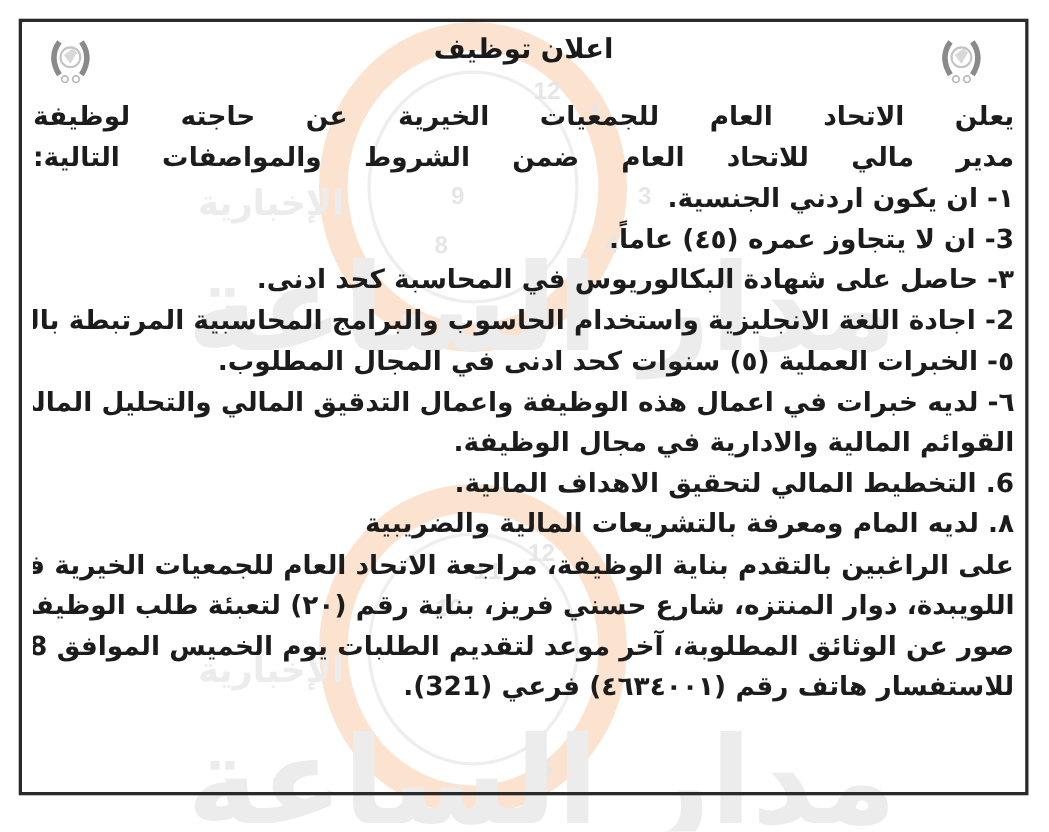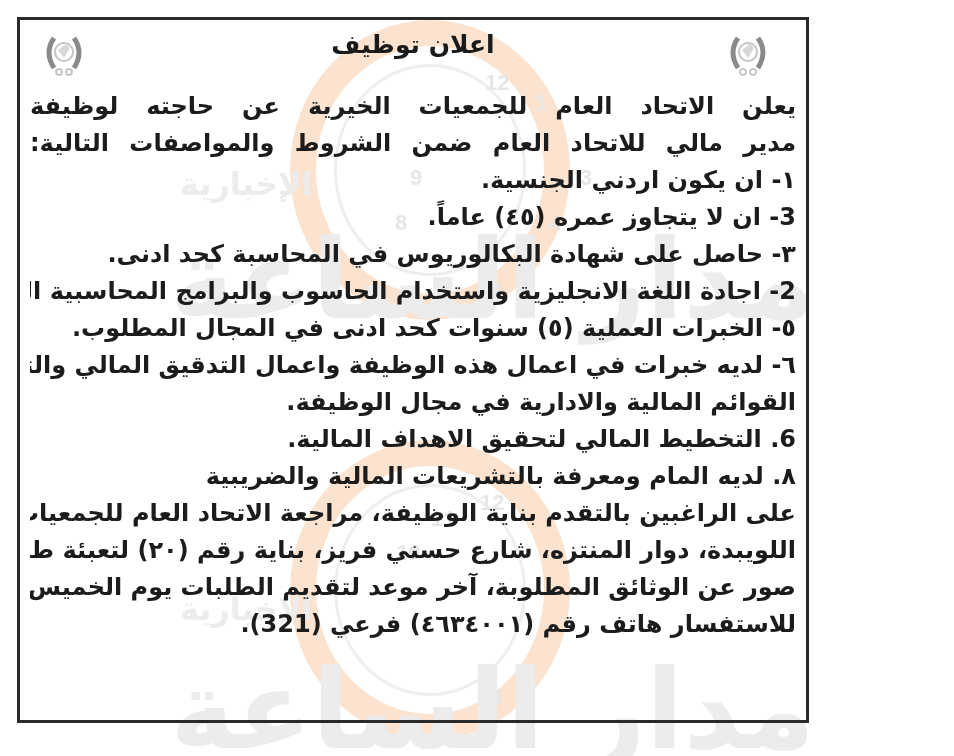--- a/index.html
+++ b/index.html
@@ -12,21 +12,21 @@
       position: absolute; border-radius: 50%;
       border: 26px solid #fbe3cf; box-sizing: border-box;
     }
     .wm-clock .inner {
       position: absolute; inset: 18px; border-radius: 50%;
       border: 3px solid #eeeeee;
     }
     .wm-num { position: absolute; color: #e6e6e6; font-size: 22px; font-weight: bold; font-family: "Liberation Sans", sans-serif; }
     .wm-word { position: absolute; color: #ececec; font-weight: bold; font-family: "DejaVu Sans", sans-serif; direction: rtl; }
     .ad-frame {
-      position: absolute; left: 17px; top: 17px; width: 792px; height: 706px;
+      position: absolute; left: 17px; top: 17px; width: 918px; height: 706px;
       box-sizing: border-box; border: 3px solid #2a2a2a; z-index: 1;
       direction: rtl;
     }
     .header { position: relative; height: 68px; }
     .title {
       position: absolute; left: 0; right: 0; top: 10px; text-align: center;
       font-size: 25px; font-weight: bold; color: #1a1a1a;
     }
     .logo {
       position: absolute; top: 10px; width: 48px; height: 48px;

